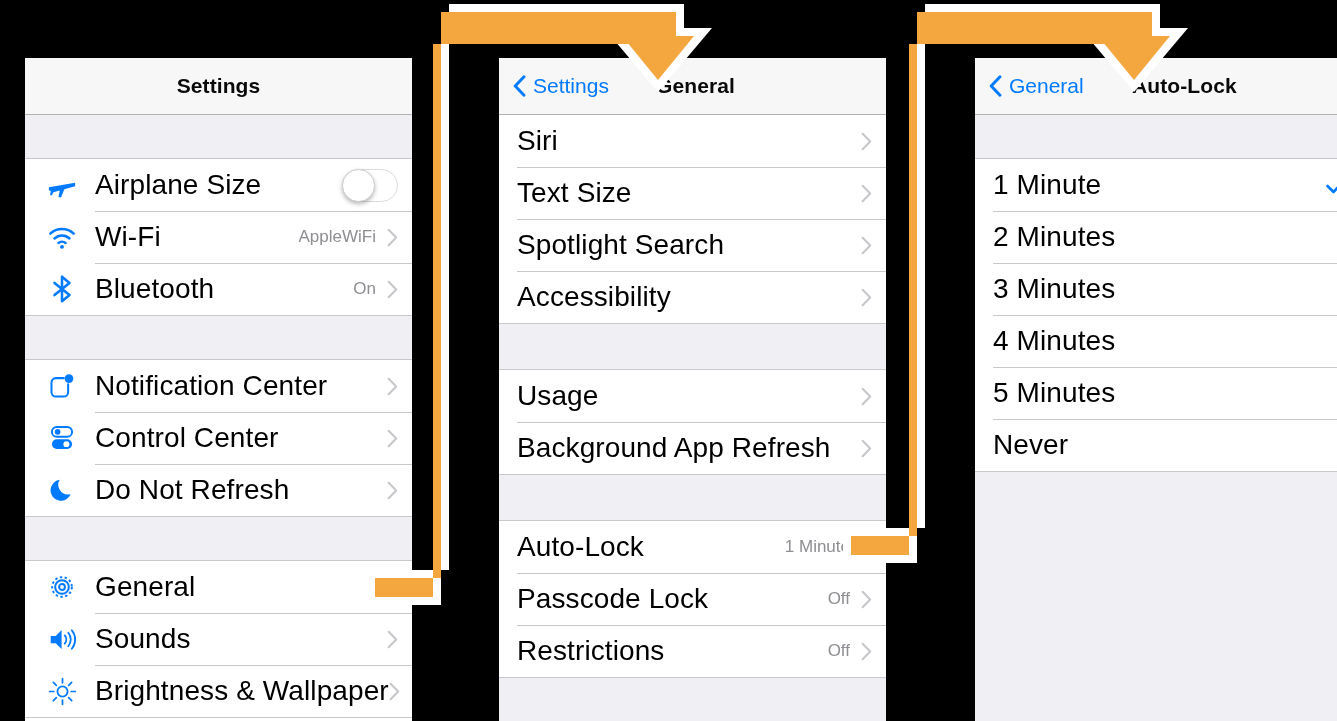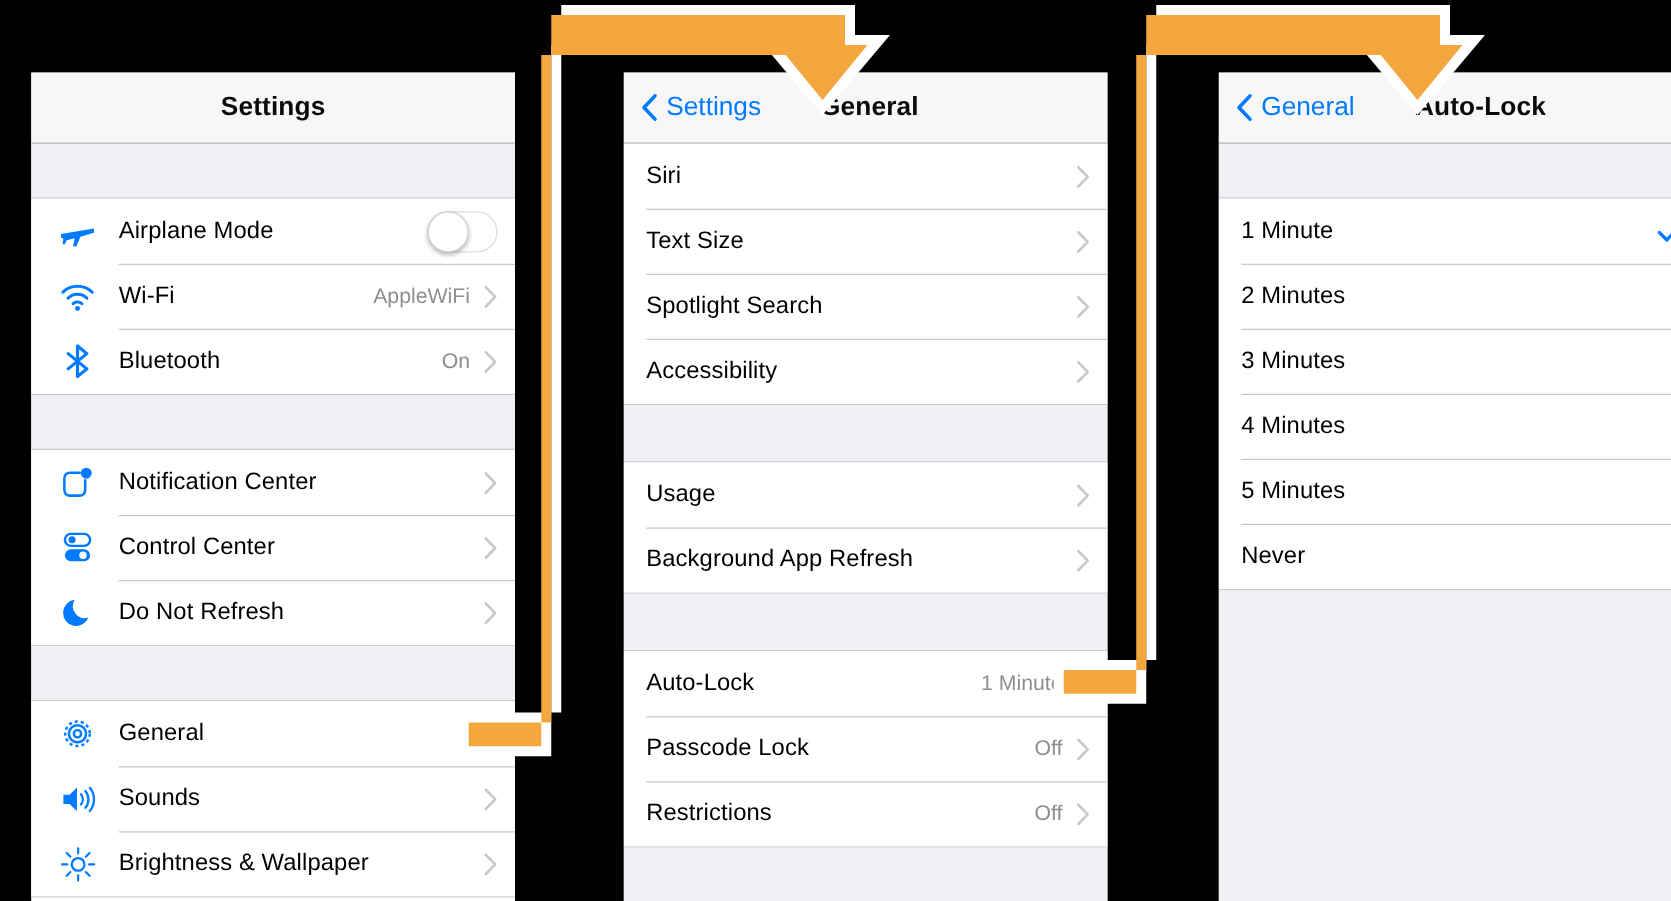--- a/index.html
+++ b/index.html
@@ -105,21 +105,21 @@
     width: 38px;
     min-width: 38px;
     height: 34px;
     margin-right: 14px;
     display: flex;
     align-items: center;
     justify-content: center;
   }
   .row-label {
     flex: 1 1 auto;
-    font-size: 19px;
+    font-size: 28px;
     color: #000000;
     letter-spacing: 0.1px;
     white-space: nowrap;
   }
   .row-value {
     font-size: 17px;
     color: #8e8e93;
     margin-right: 11px;
     white-space: nowrap;
   }
@@ -180,21 +180,21 @@
 
     <div class="gap first" style="height:44px;"></div>
 
     <div class="group no-top">
       <div class="row with-icon">
         <span class="row-icon">
           <svg viewBox="0 0 32 32" width="30" height="30" aria-hidden="true">
             <path d="M2 18.4 L30 13.6 L30 17.2 L18.5 20.6 L15 29 L12.2 29 L13.6 21.9 L6.8 23.7 L5.2 27 L3.2 27 L4 22.4 L2 21.6 Z" fill="#007aff"></path>
           </svg>
         </span>
-        <span class="row-label">Airplane Mode</span>
+        <span class="row-label">Airplane Size</span>
         <span class="toggle">
           <span class="knob"></span>
         </span>
       </div>
 
       <div class="row with-icon">
         <span class="row-icon">
           <svg viewBox="0 0 32 32" width="30" height="30" aria-hidden="true">
             <g fill="none" stroke="#007aff" stroke-width="2.6" stroke-linecap="round">
               <path d="M3.5 12.5 A18 18 0 0 1 28.5 12.5"></path>

